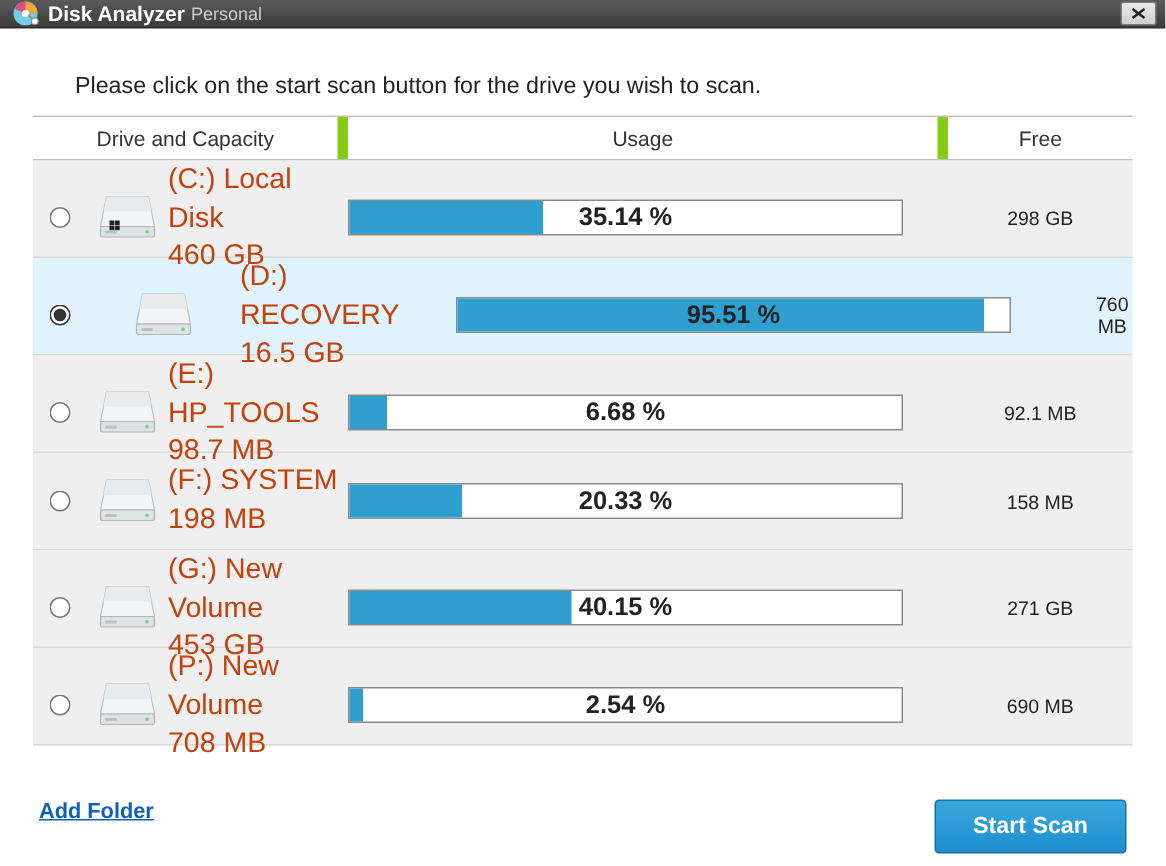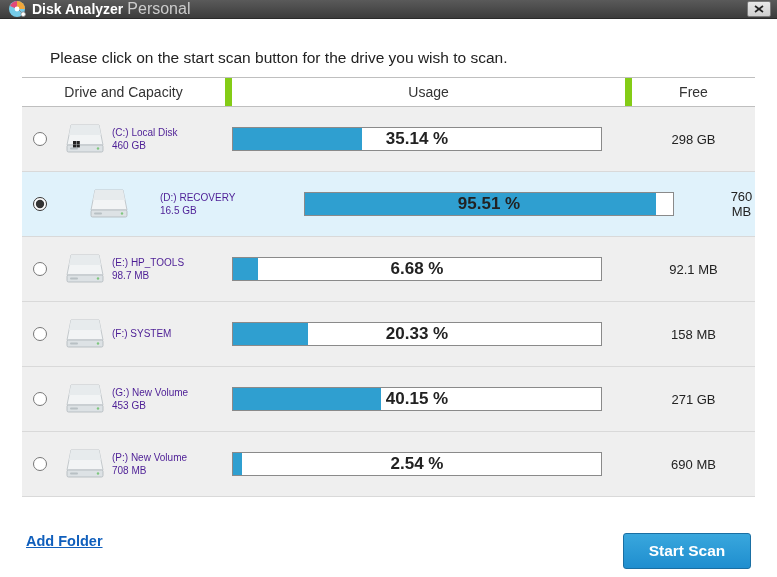--- a/index.html
+++ b/index.html
@@ -11,21 +11,21 @@
   .titlebar {
     height: 27px;
     background: linear-gradient(#5a5a5a, #3c3c3c);
     display: flex; align-items: center;
     padding: 0 6px 0 8px;
     color: #fff;
     border-bottom: 1px solid #2a2a2a;
   }
   .titlebar .app-icon { width: 18px; height: 18px; margin-right: 6px; }
   .titlebar .title-main { font-size: 14px; font-weight: 600; white-space: nowrap; }
-  .titlebar .title-sub  { font-size: 16px; font-weight: 400; color: #ccc; margin-left: 4px; }
+  .titlebar .title-sub  { font-size: 12px; font-weight: 400; color: #ccc; margin-left: 4px; }
   .titlebar .spacer { flex: 1; }
   .close-btn {
     width: 24px; height: 16px;
     background: linear-gradient(#e8e8e8,#cfcfcf);
     border: 1px solid #7a7a7a;
     border-radius: 2px;
     display: flex; align-items: center; justify-content: center;
     font-size: 11px; color: #222; line-height: 1;
     cursor: default;
   }
@@ -57,21 +57,21 @@
     grid-template-columns: 36px 54px 120px 400px 1fr;
     align-items: center;
     height: 65px;
     border-bottom: 1px solid #d9d9d9;
     background: #efefef;
   }
   .row.selected { background: #e0f2fb; gap: 24px; }
   .row .radio-cell { display:flex; align-items:center; justify-content:center; }
   .row input[type=radio] { width: 14px; height: 14px; accent-color: #333; }
   .row .icon-cell { display:flex; align-items:center; justify-content:center; }
-  .row .name-cell { font-size: 10px; color: #4c1d95; line-height: 1.35; }
+  .row .name-cell { font-size: 19px; color: #c2410c; line-height: 1.35; }
   .row .name-cell .d-name { }
   .row .name-cell .d-cap  { }
   .row .usage-cell { padding-right: 30px; }
   .row .free-cell { text-align: center; font-size: 13px; color: #222; }
 
   .bar {
     position: relative;
     height: 24px;
     background: #fff;
     border: 1px solid #8a8a8a;
@@ -230,20 +230,21 @@
             <svg class="drive-svg" viewBox="0 0 40 32">
               <polygon points="6,2 34,2 38,22 2,22" fill="#f2f4f5" stroke="#b8bec2" stroke-width="0.8"></polygon>
               <polygon points="6,2 34,2 36,12 4,12" fill="#e7ebed"></polygon>
               <rect x="2" y="22" width="36" height="7" rx="1.5" fill="#dde2e5" stroke="#aeb6ba" stroke-width="0.8"></rect>
               <rect x="5" y="24.6" width="8" height="2" rx="1" fill="#b8c0c4"></rect>
               <circle cx="33" cy="25.5" r="1.2" fill="#7ec77e"></circle>
             </svg>
           </div>
           <div class="name-cell">
             <div class="d-name">(F:)  SYSTEM</div>
+            <div class="d-cap">198 MB</div>
           </div>
           <div class="usage-cell">
             <div class="bar">
               <div class="fill" style="width:20.33%"></div>
               <div class="pct">20.33 %</div>
             </div>
           </div>
           <div class="free-cell">158 MB</div>
         </div>
         <div class="row">

